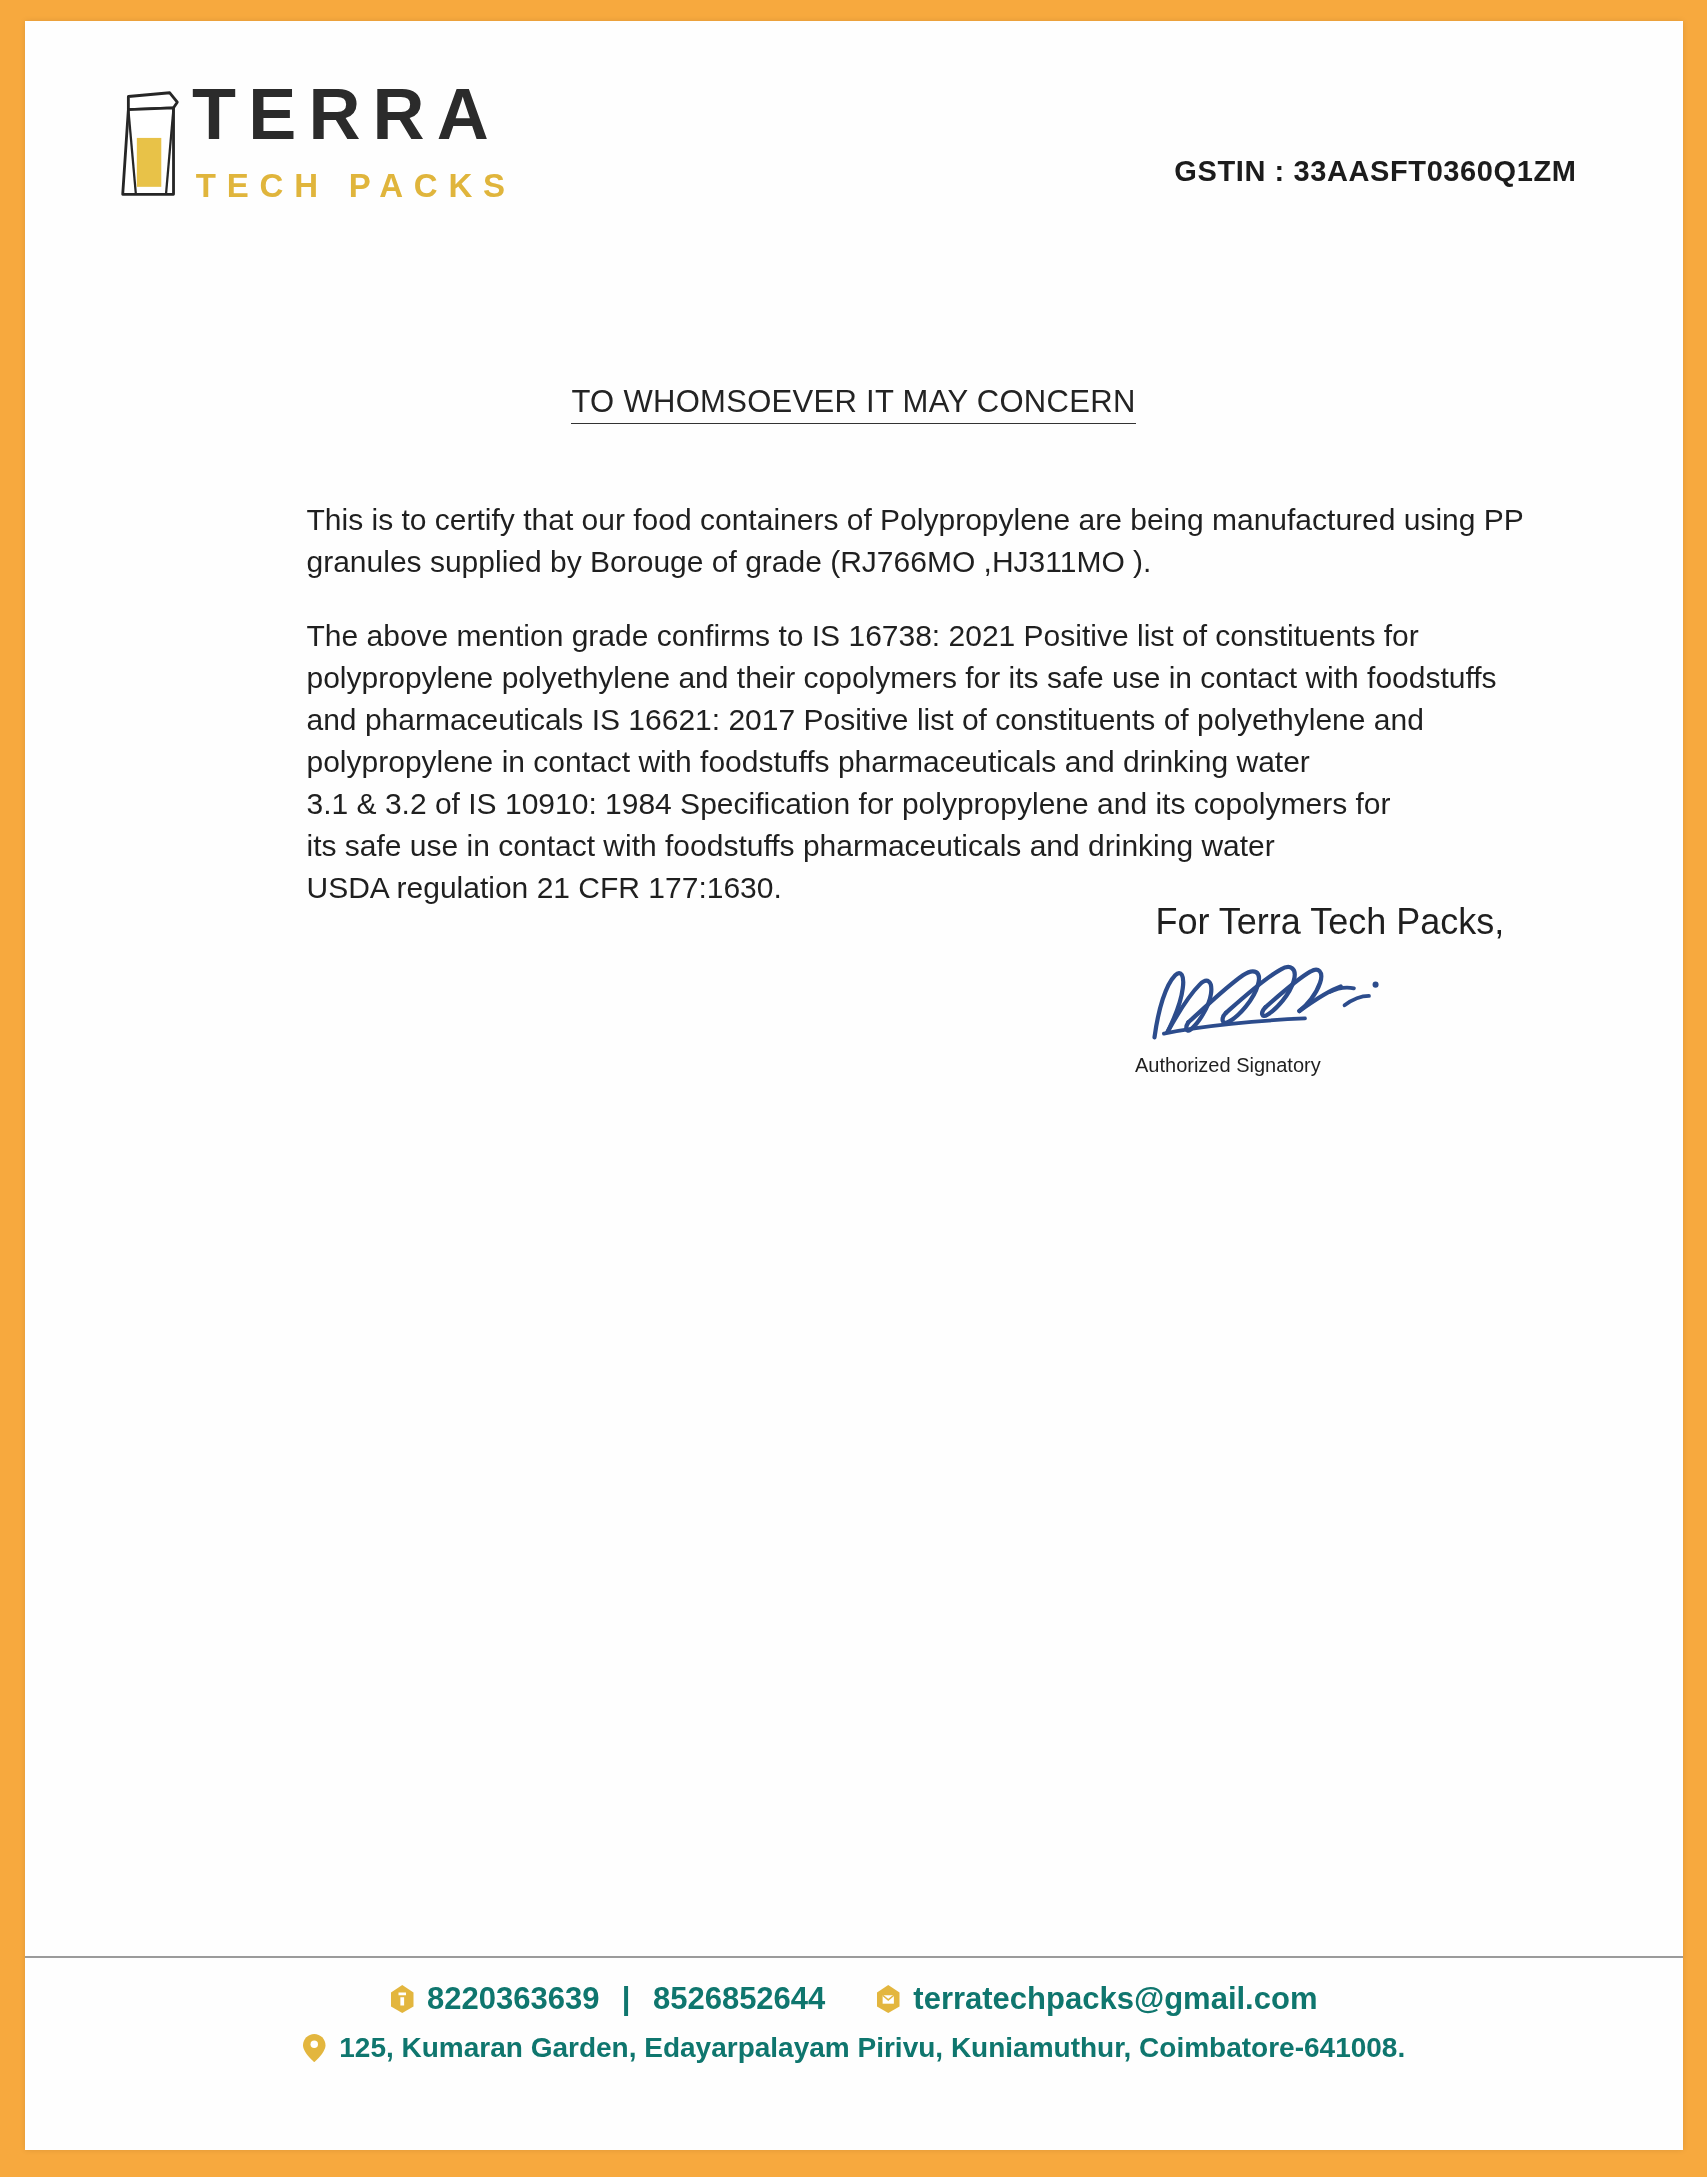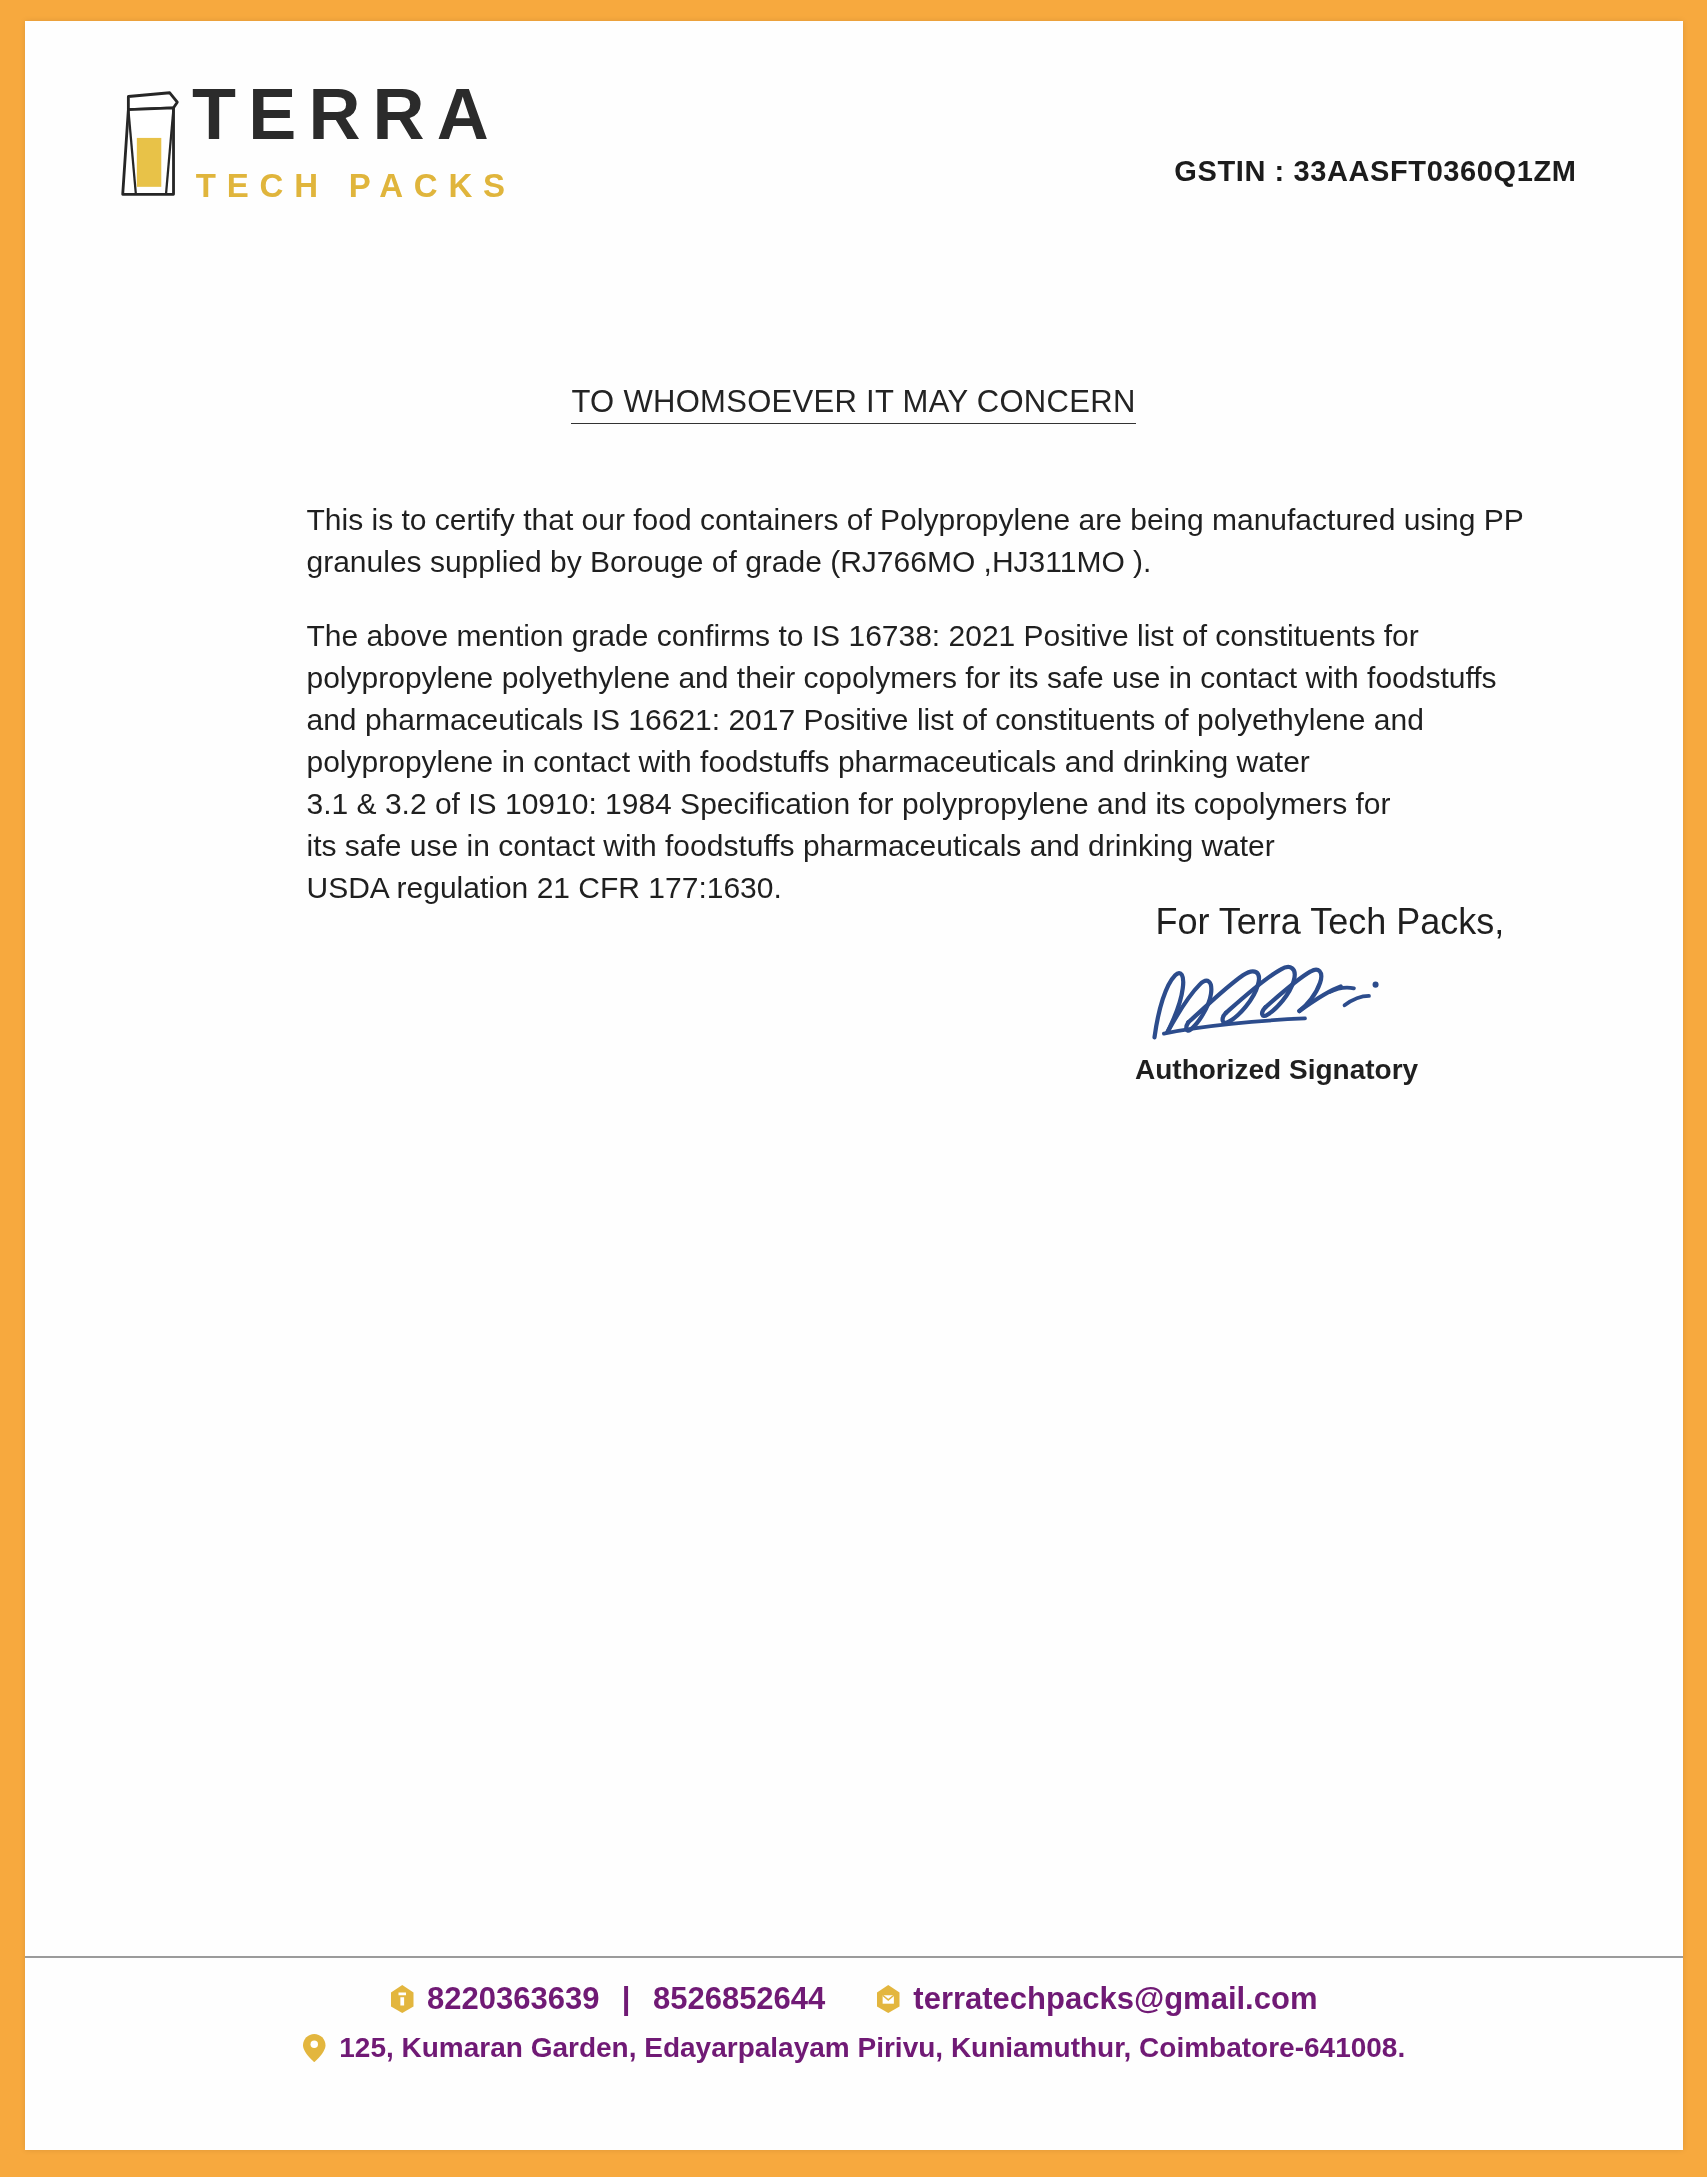--- a/index.html
+++ b/index.html
@@ -148,44 +148,43 @@
     text-align: left;
     padding-left: 28px;
   }
   .sign-mark {
     height: 113px;
     margin-top: 3.8px;
     position: relative;
   }
   .sign-mark svg { position: absolute; left: 17px; top: 0; }
   .sign-label {
-    font-size: 28px;
+    font-size: 20px;
     color: #1f1f1f;
     margin-top: -5.6px;
     text-align: left;
     padding-left: 7.5px;
-    font-weight: bold;
   }
 
   
   .footer-rule {
     position: absolute;
     left: 0;
     right: 0;
     top: 1935px;
     height: 1.9px;
     background: #8a8a8a;
     opacity: .85;
   }
   .footer {
     position: absolute;
     left: 0; right: 0;
     top: 1960px;
     text-align: right;
-    color: #701a75;
+    color: #0f766e;
     font-family: "Liberation Sans", sans-serif;
   }
   .footer-line {
     display: flex;
     align-items: center;
     justify-content: center;
     gap: 13px;
     font-weight: bold;
   }
   .footer-line.contact { font-size: 31px; margin-bottom: 15px; }

